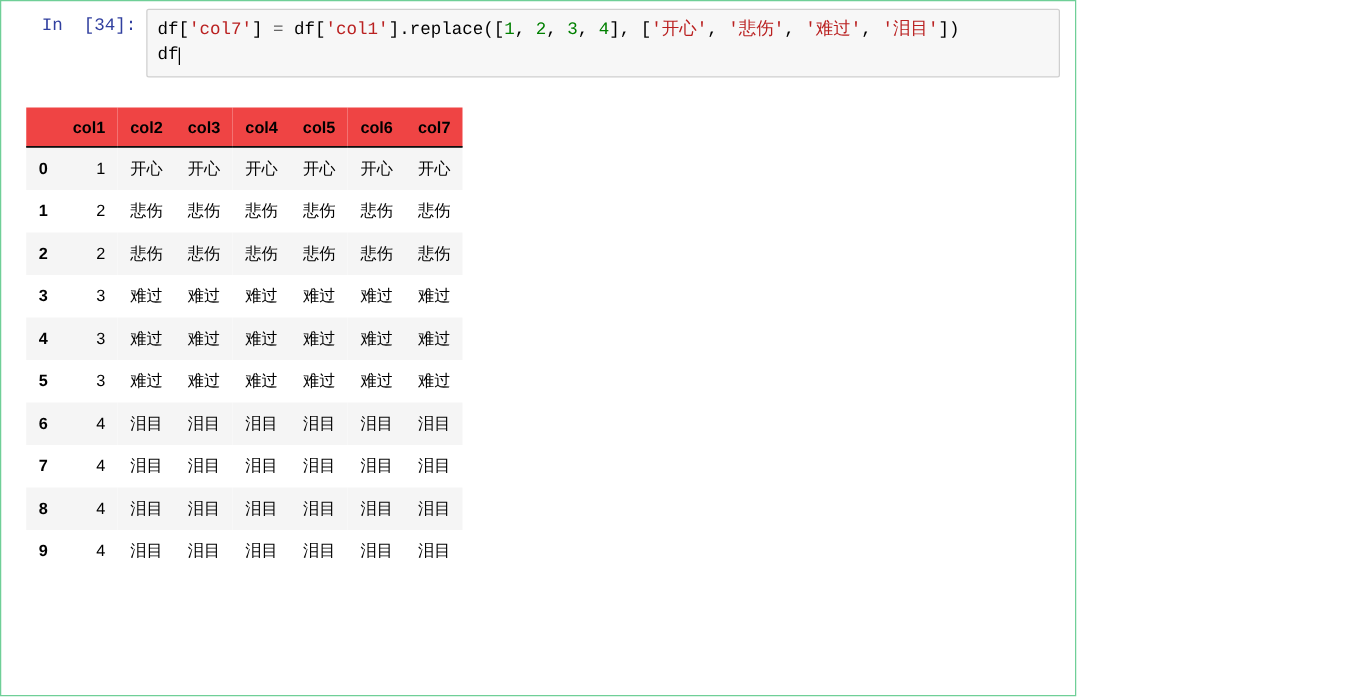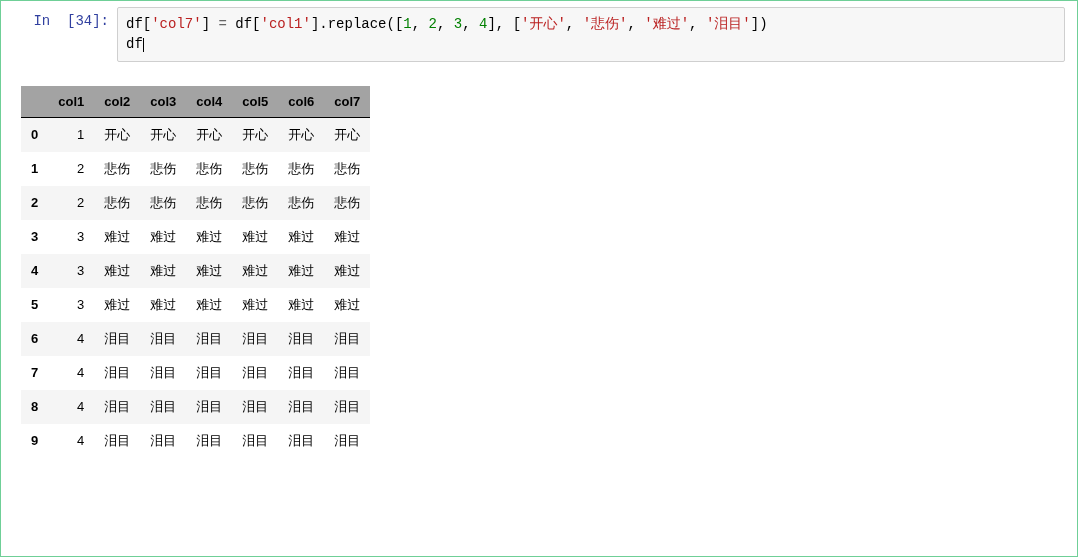--- a/index.html
+++ b/index.html
@@ -7,21 +7,21 @@
     padding: 0;
     width: 1080px;
     height: 559px;
     font-family: "Helvetica Neue", Helvetica, Arial, sans-serif;
     font-size: 14px;
     color: #000;
     background: #fff;
   }
   .notebook {
     border: 1px solid #6fcf97;
-    width: 1078px;
+    width: 861px;
     height: 557px;
     box-sizing: border-box;
     padding: 6px 0 0 0;
     overflow: hidden;
   }
   .cell {
     display: flex;
     flex-direction: row;
     align-items: flex-start;
   }
@@ -79,21 +79,21 @@
   }
   table.df th, table.df td {
     padding: 8px 10px;
     text-align: right;
     border: none;
     white-space: nowrap;
   }
   table.df thead th {
     font-weight: 700;
     border-bottom: 1px solid #000;
-    background: #a3a3a3;
+    background: #ef4444;
   }
   table.df thead th.corner {
     border-bottom: 1px solid #000;
   }
   table.df tbody th {
     font-weight: 700;
     background: #fff;
   }
   table.df tbody tr:nth-child(odd) td,
   table.df tbody tr:nth-child(odd) th {

